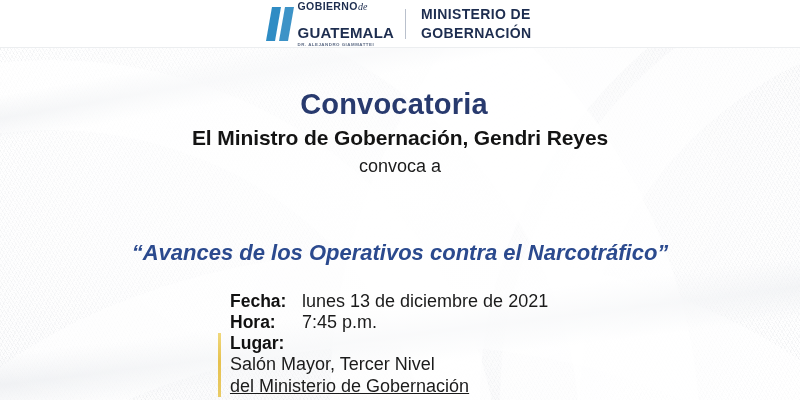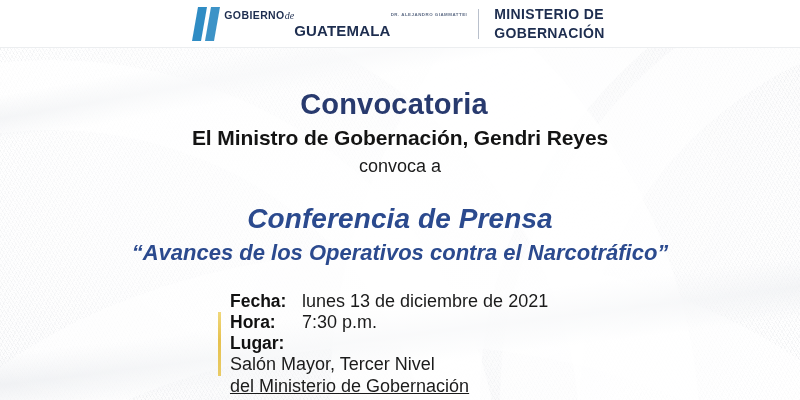--- a/index.html
+++ b/index.html
@@ -112,21 +112,21 @@
   }
   .logo-bar {
     width: 9px;
     height: 34px;
     background: #2f8cc4;
     transform: skewX(-10deg);
   }
   .logo-bar.b2 { background: #3d93c7; }
   .logo-words {
     display: flex;
-    flex-direction: row;
+    flex-direction: column;
     justify-content: flex-start;
     line-height: 1;
   }
   .lw-gobierno {
     font-size: 10.5px;
     font-weight: 700;
     letter-spacing: 0.4px;
     color: #1d2d4f;
   }
   .lw-gobierno .de {
@@ -212,21 +212,21 @@
     font-style: italic;
     color: #2b4a8e;
   }
 
   
   .details {
     position: absolute;
     left: 218px;
     top: 243px;
     display: flex;
-    align-items: center;
+    align-items: flex-end;
   }
   .gold-bar {
     width: 3px;
     height: 64px;
     background: linear-gradient(180deg, #f0d87c 0%, #e6c14e 45%, #e9cb66 100%);
     margin-right: 9px;
     flex: none;
   }
   .rows { display: block; }
   .row {
@@ -292,35 +292,34 @@
       </div>
     </div>
   </div>
   <div class="header-rule"></div>
 
   <div class="content">
 
     <div class="line t-convocatoria">Convocatoria</div>
     <div class="line t-minister">El Ministro de Gobernación, Gendri Reyes</div>
     <div class="line t-convoca">convoca a</div>
-    <div class="line t-conferencia">Conferencia de Prensa</div>
     <div class="line t-tema">“Avances de los Operativos contra el Narcotráfico”</div>
 
     <div class="details">
       <div class="gold-bar"></div>
       <div class="rows">
 
         <div class="row">
           <div class="row-label">Fecha:</div>
           <div class="row-value">lunes 13 de diciembre de 2021</div>
         </div>
 
         <div class="row">
           <div class="row-label">Hora:</div>
-          <div class="row-value">7:30 p.m.</div>
+          <div class="row-value">7:45 p.m.</div>
         </div>
 
         <div class="row tall">
           <div class="row-label">Lugar:</div>
           <div class="row-value">
             <span>Salón Mayor, Tercer Nivel</span>
             <span class="vline2">del Ministerio de Gobernación</span>
           </div>
         </div>
 

